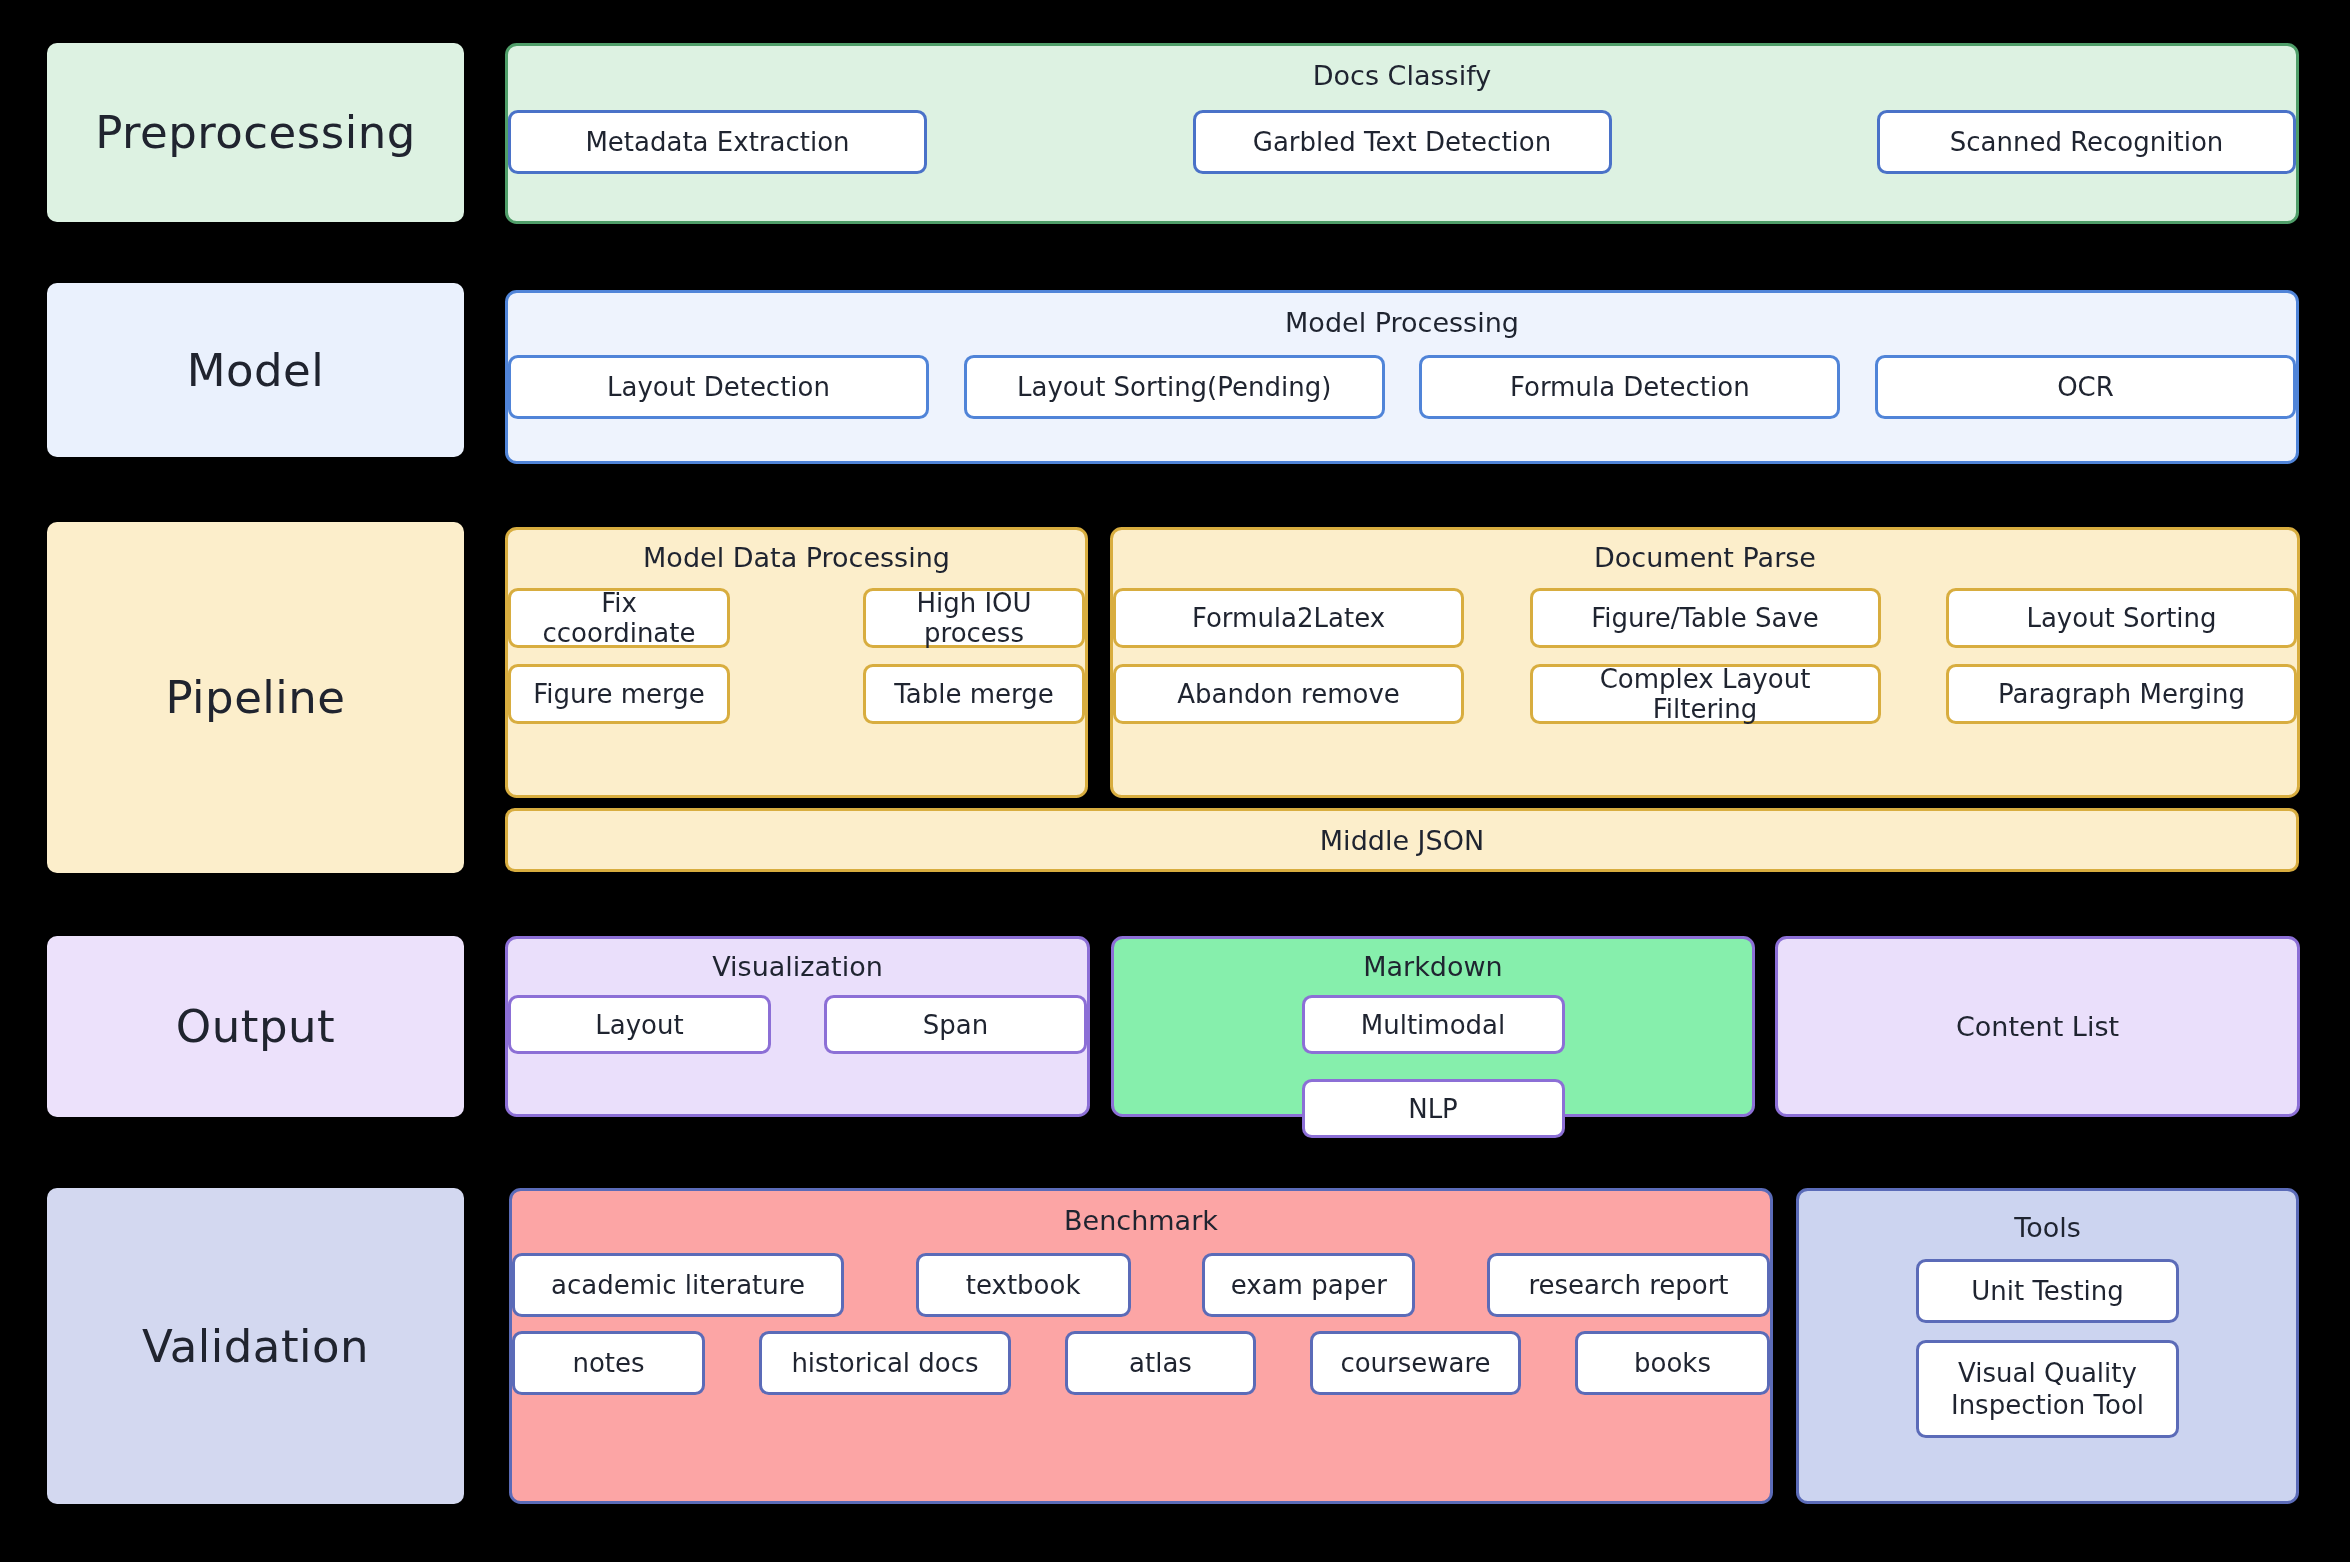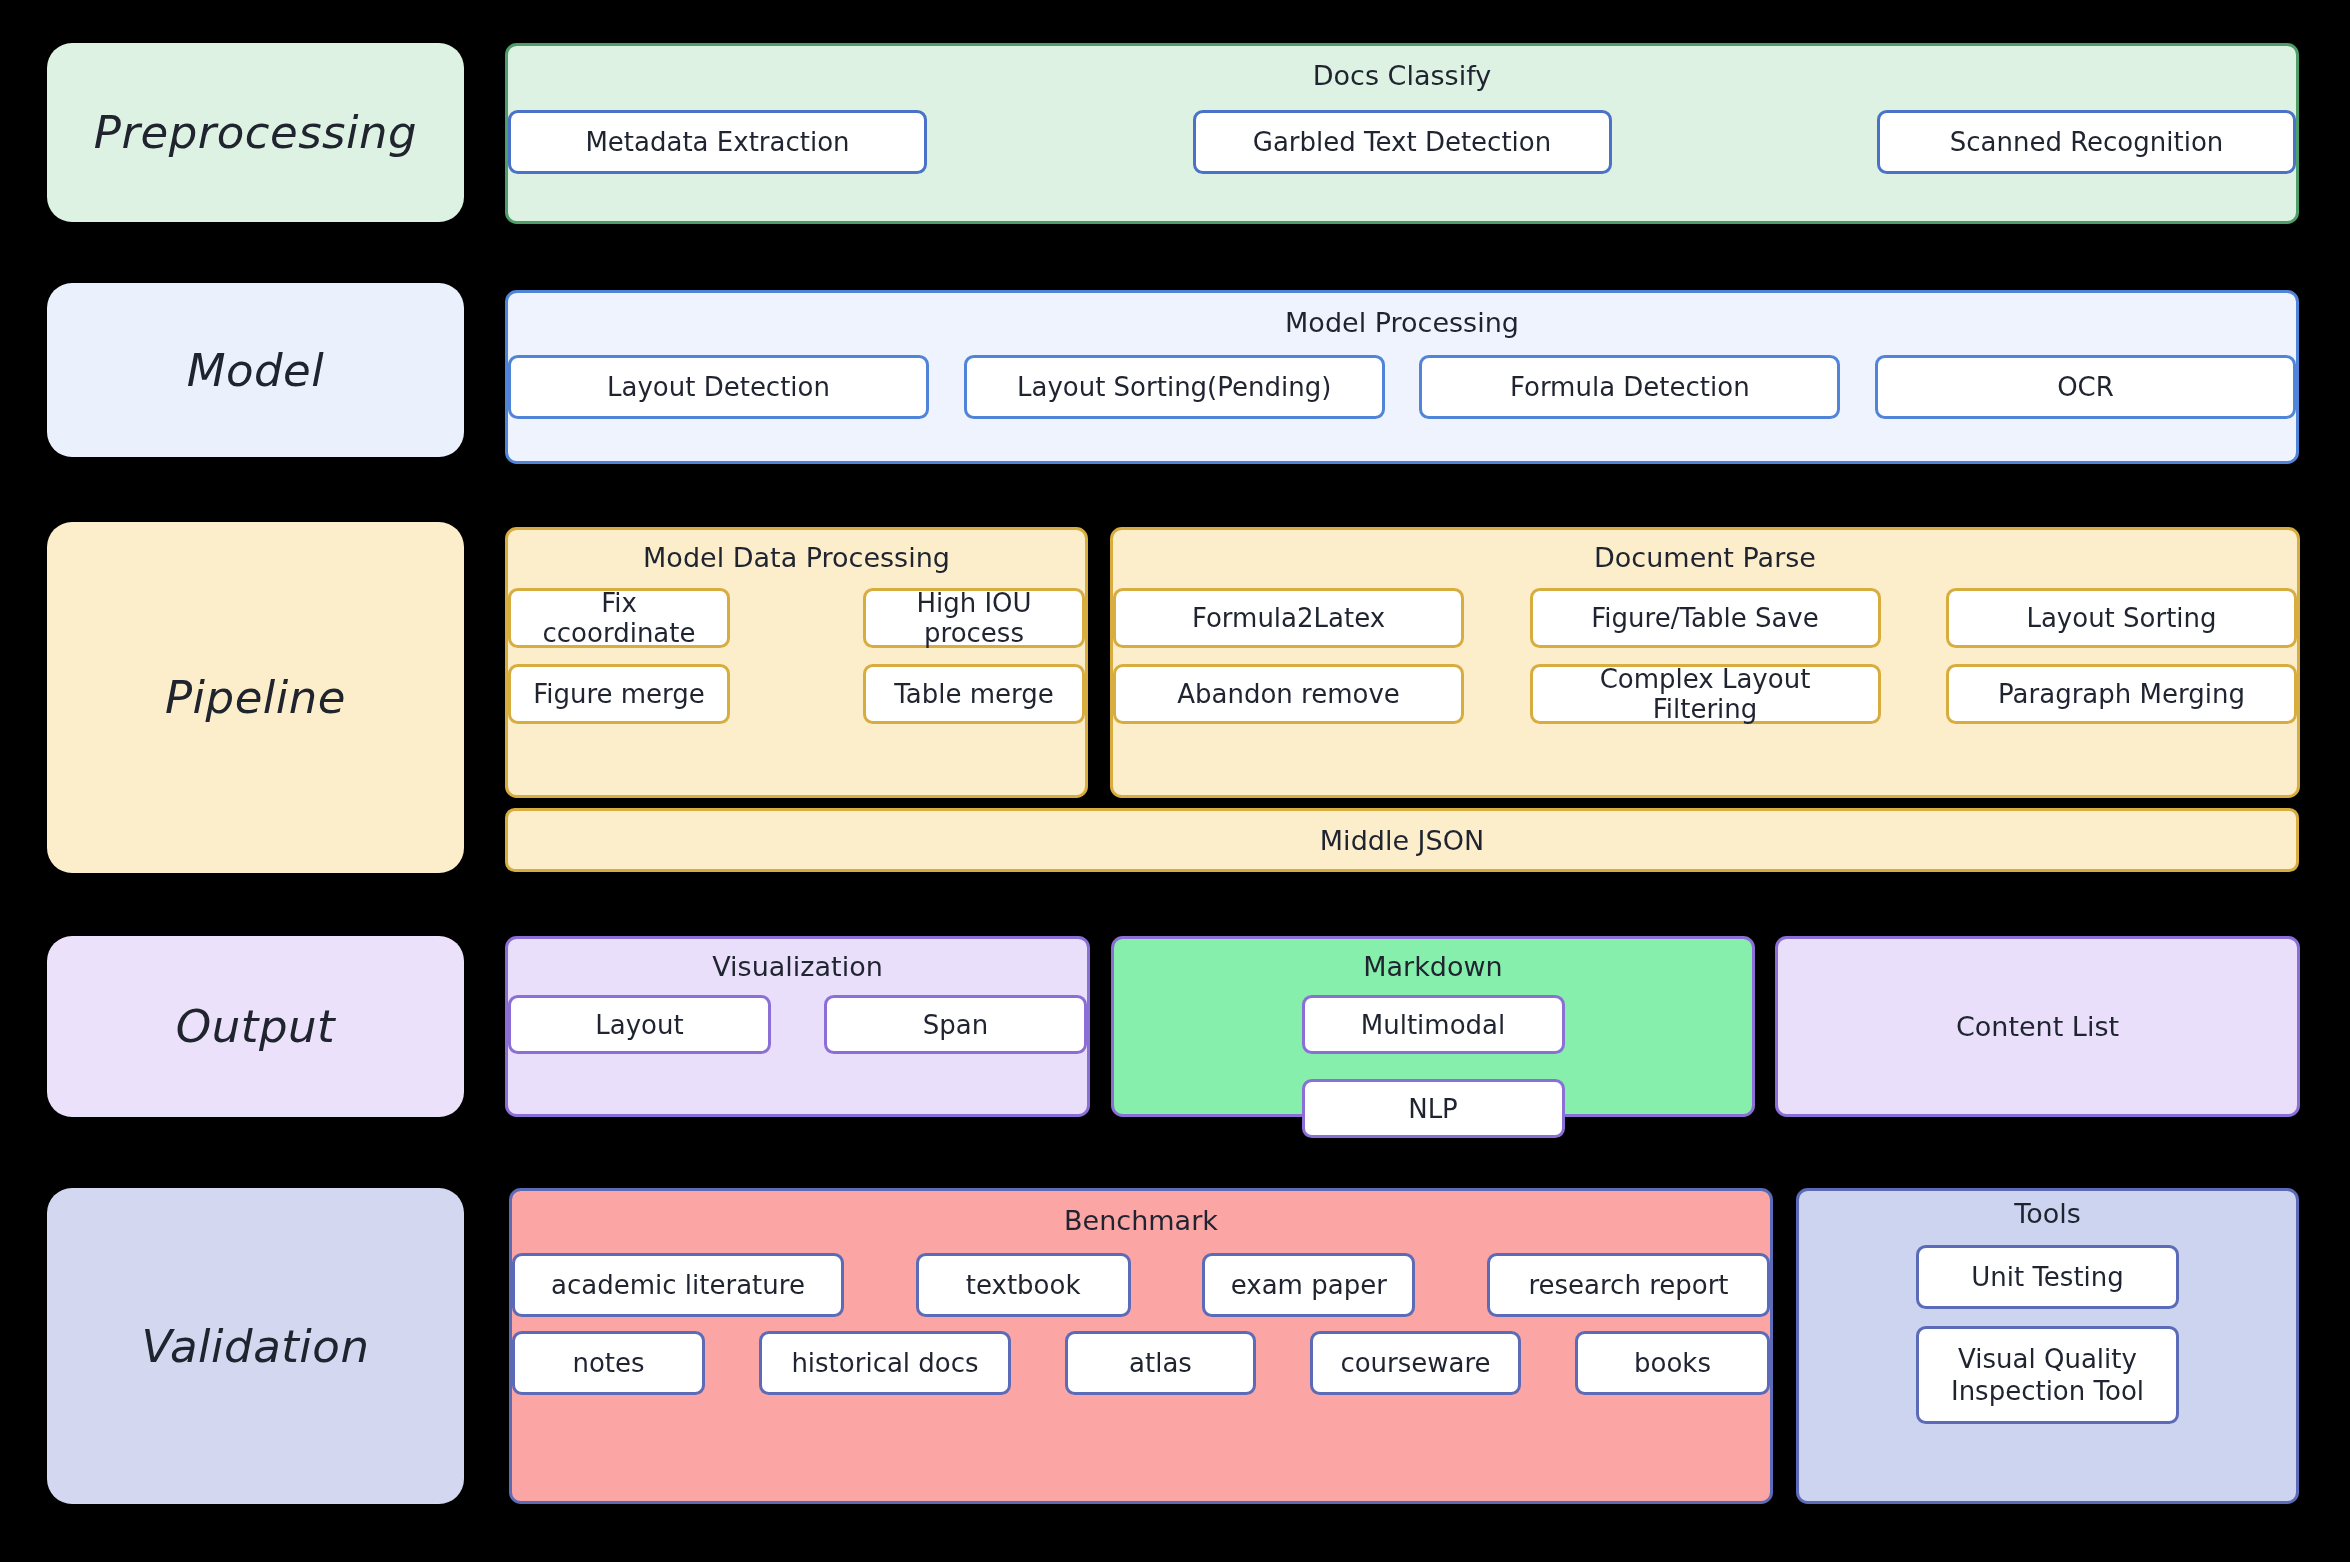--- a/index.html
+++ b/index.html
@@ -18,30 +18,29 @@
   #canvas {
     position: relative;
     width: 2350px;
     height: 1562px;
     background: #000000;
   }
 
   
   .row-label {
     position: absolute;
-    border-radius: 25px;
+    border-radius: 10px;
     display: flex;
     align-items: center;
     justify-content: center;
     font-size: 45px;
     font-weight: 400;
     letter-spacing: 0.5px;
     color: #20242f;
     box-sizing: border-box;
-    font-style: italic;
   }
 
   
   .panel {
     position: absolute;
     border-radius: 11.7px;
     border-style: solid;
     border-width: 3.9px;
     box-sizing: border-box;
     display: flex;
@@ -130,21 +129,21 @@
   .pnl-cl .panel-title { font-size:27px; }
 
   
   .lbl-val { left:47px;   top:1188px; width:417px; height:316px; background:#d3d8f0; }
   .pnl-bm  { left:509px;  top:1188px; width:1264px; height:316px;
              background:#fca5a5; border-color:#5b6bb8; padding-top:15.6px; }
   .pnl-bm .panel-body { gap: 13.7px 23.4px; padding-top: 19.5px; }
   .pnl-bm .chip { border-color:#5b6bb8; height:64px; }
 
   .pnl-tl  { left:1796px; top:1188px; width:503px; height:316px;
-             background:#ccd4f0; border-color:#5b6bb8; padding-top:9px; }
+             background:#ccd4f0; border-color:#5b6bb8; padding-top:23px; }
   .pnl-tl .panel-body { flex-direction:column; gap:17.6px; padding-top:17.6px; }
   .pnl-tl .chip { border-color:#5b6bb8; width:263px; }
   .pnl-tl .chip.one-line { height:64px; }
   .pnl-tl .chip.two-line { height:98px; line-height:1.25; display:block;
                            padding-top:13.7px; }
 </style>
 </head>
 <body>
 
 <div id="canvas">

